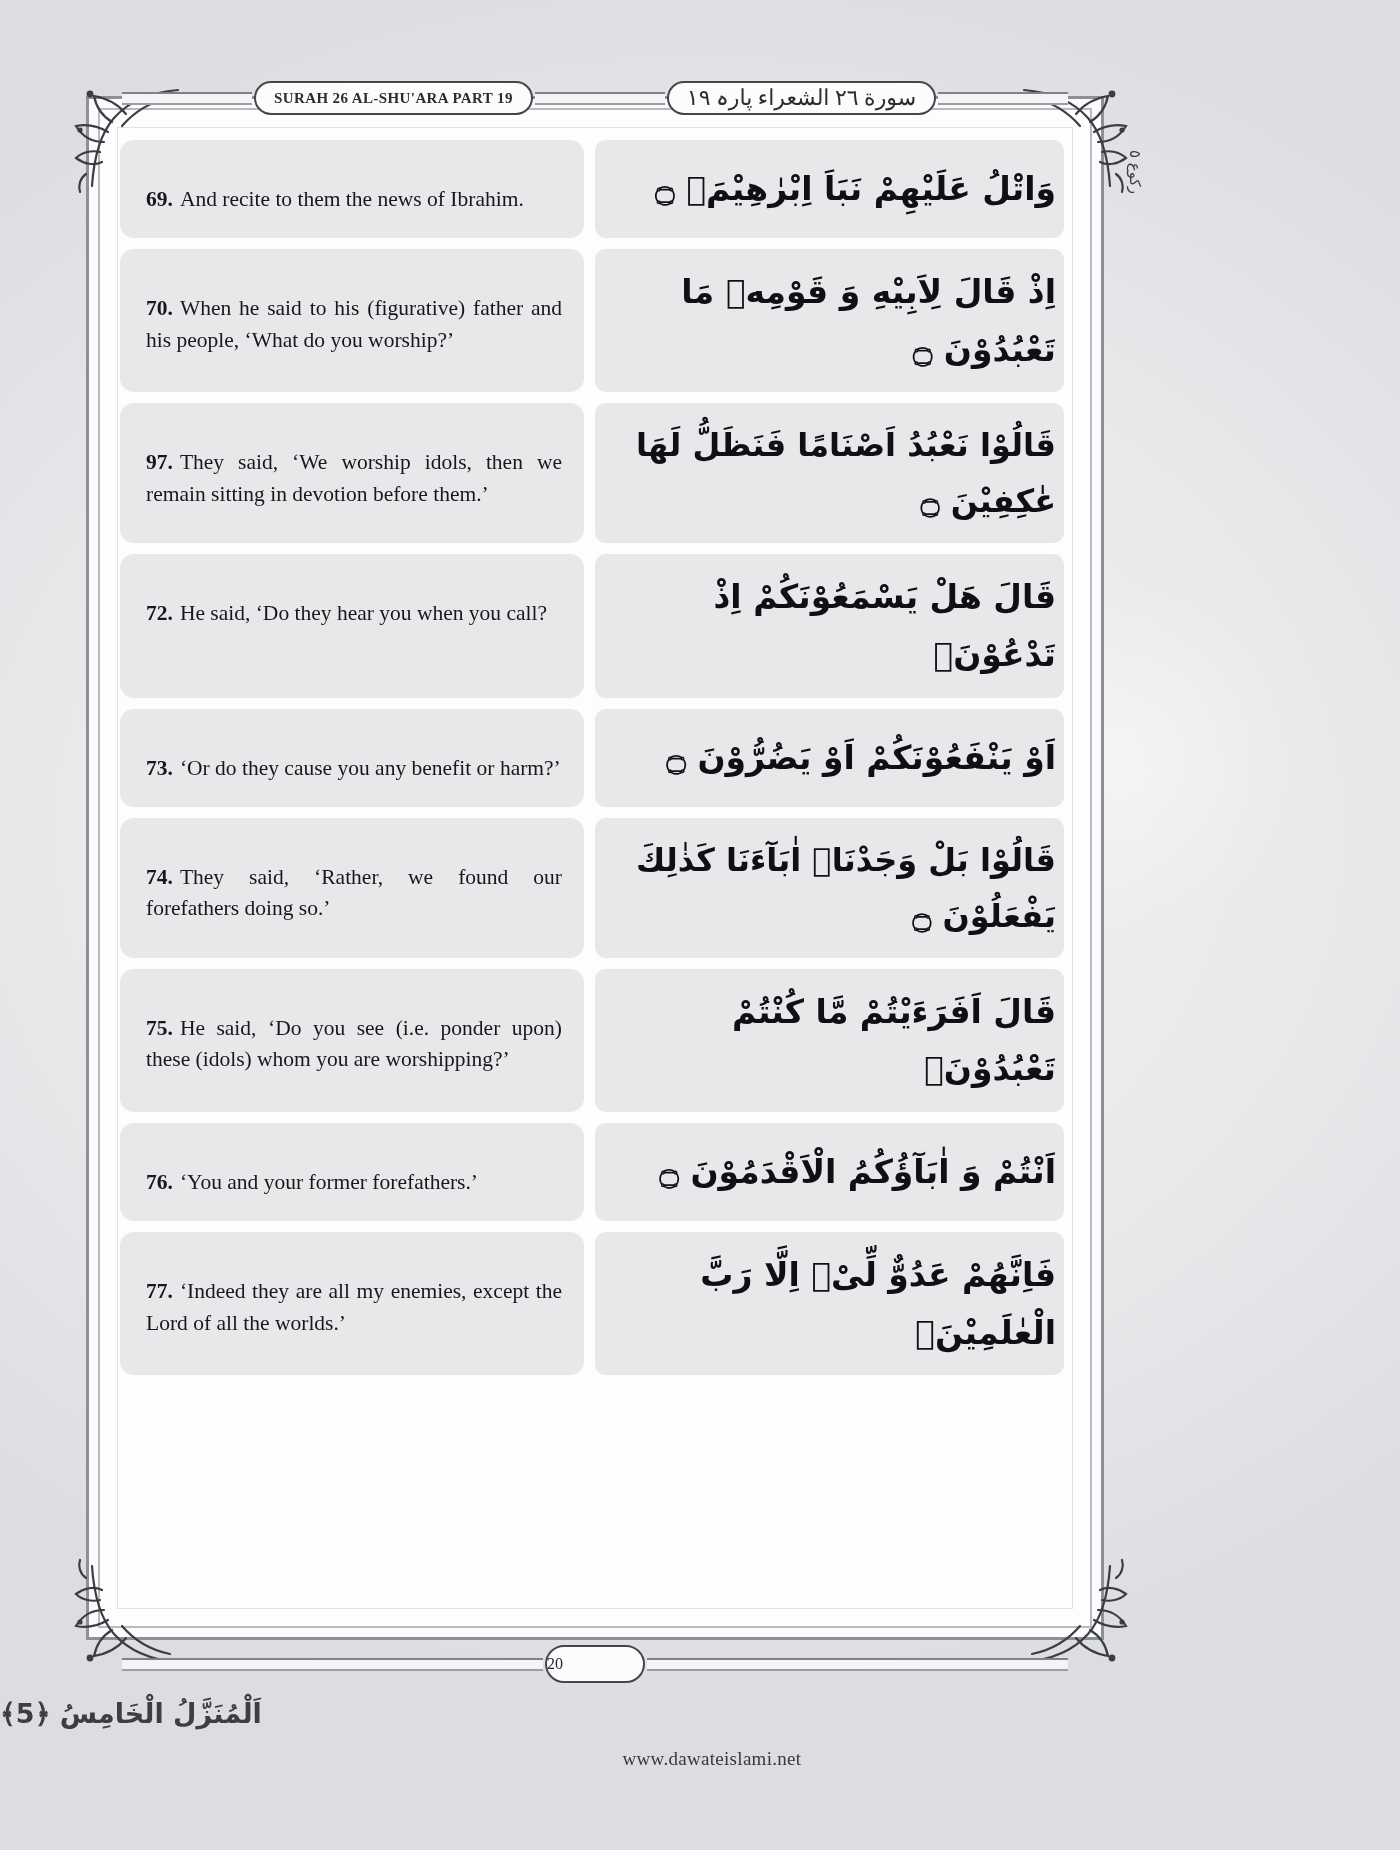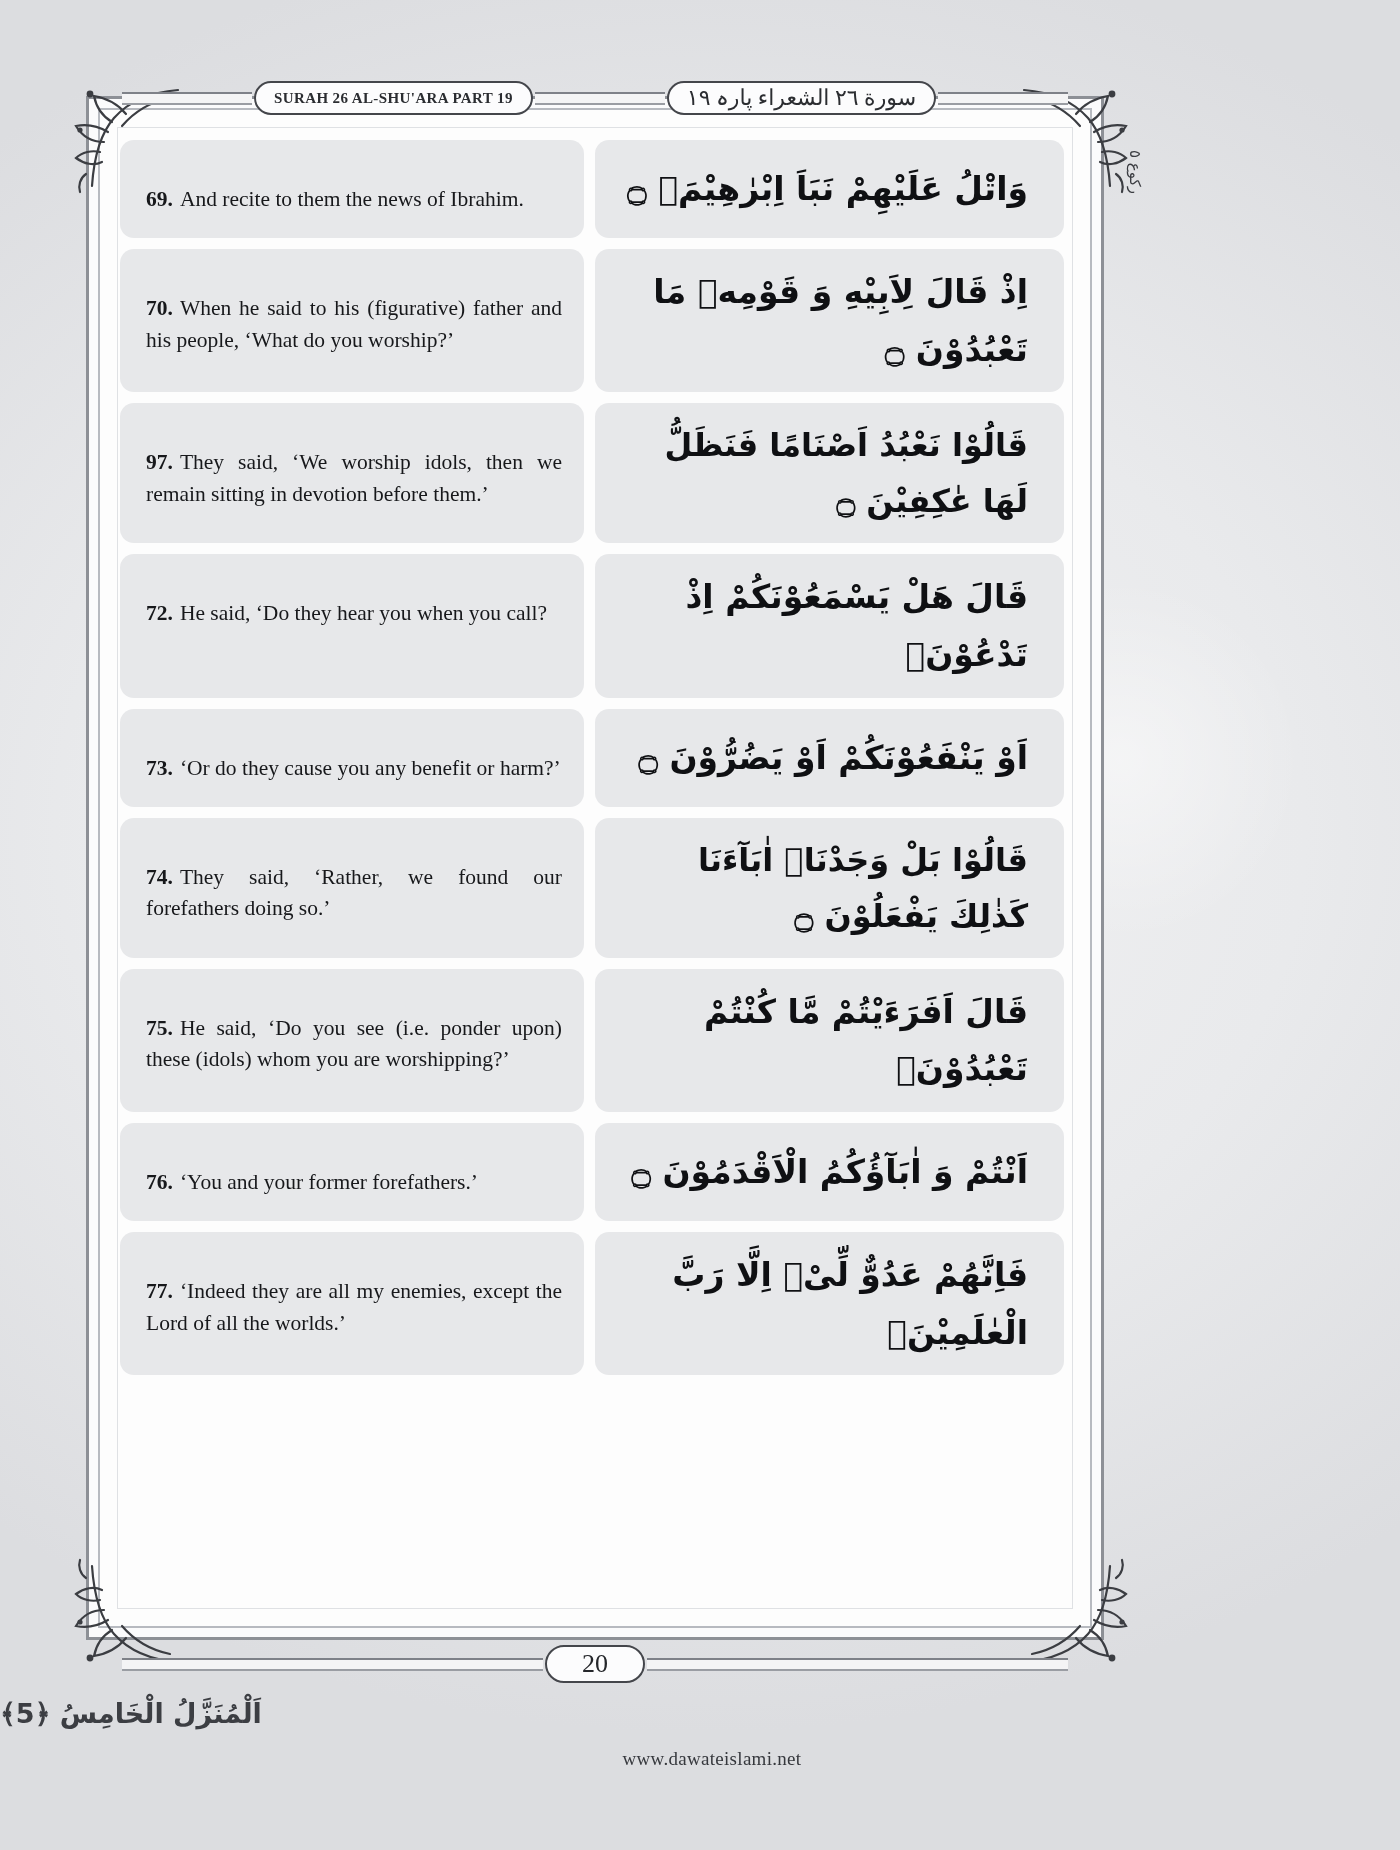--- a/index.html
+++ b/index.html
@@ -145,24 +145,25 @@
     box-sizing: border-box;
   }
   .cell-en {
     flex: 0 0 464px;
     padding: 24px 22px 22px 26px;
     display: flex;
     align-items: flex-start;
   }
   .cell-ar {
     flex: 1 1 auto;
-    padding: 14px 36px 14px 22px;
+    padding: 14px 8px 14px 22px;
     display: flex;
     align-items: center;
     justify-content: flex-end;
+    border-radius: 11px;
   }
 
   .en-text {
     font-family: "Liberation Serif", serif;
     font-size: 21.5px;
     line-height: 1.48;
     color: #17181b;
     text-align: justify;
     text-justify: inter-word;
     width: 100%;
@@ -199,23 +200,22 @@
   .footer-band .rule { height: 9px; }
   .page-pill {
     flex: 0 0 auto;
     border: 2px solid #44464b;
     border-radius: 20px;
     height: 34px;
     min-width: 96px;
     background: #fcfcfd;
     display: flex;
     align-items: center;
-    justify-content: center;
     font-family: "Liberation Serif", serif;
-    font-size: 26px;
+    font-size: 16px;
     color: #25272b;
   }
   .footer-ar {
     position: absolute;
     left: 0; right: 0; top: 1698px;
     text-align: left;
     font-family: "DejaVu Sans", sans-serif;
     font-size: 27px;
     color: #3c3e43;
     direction: rtl;

